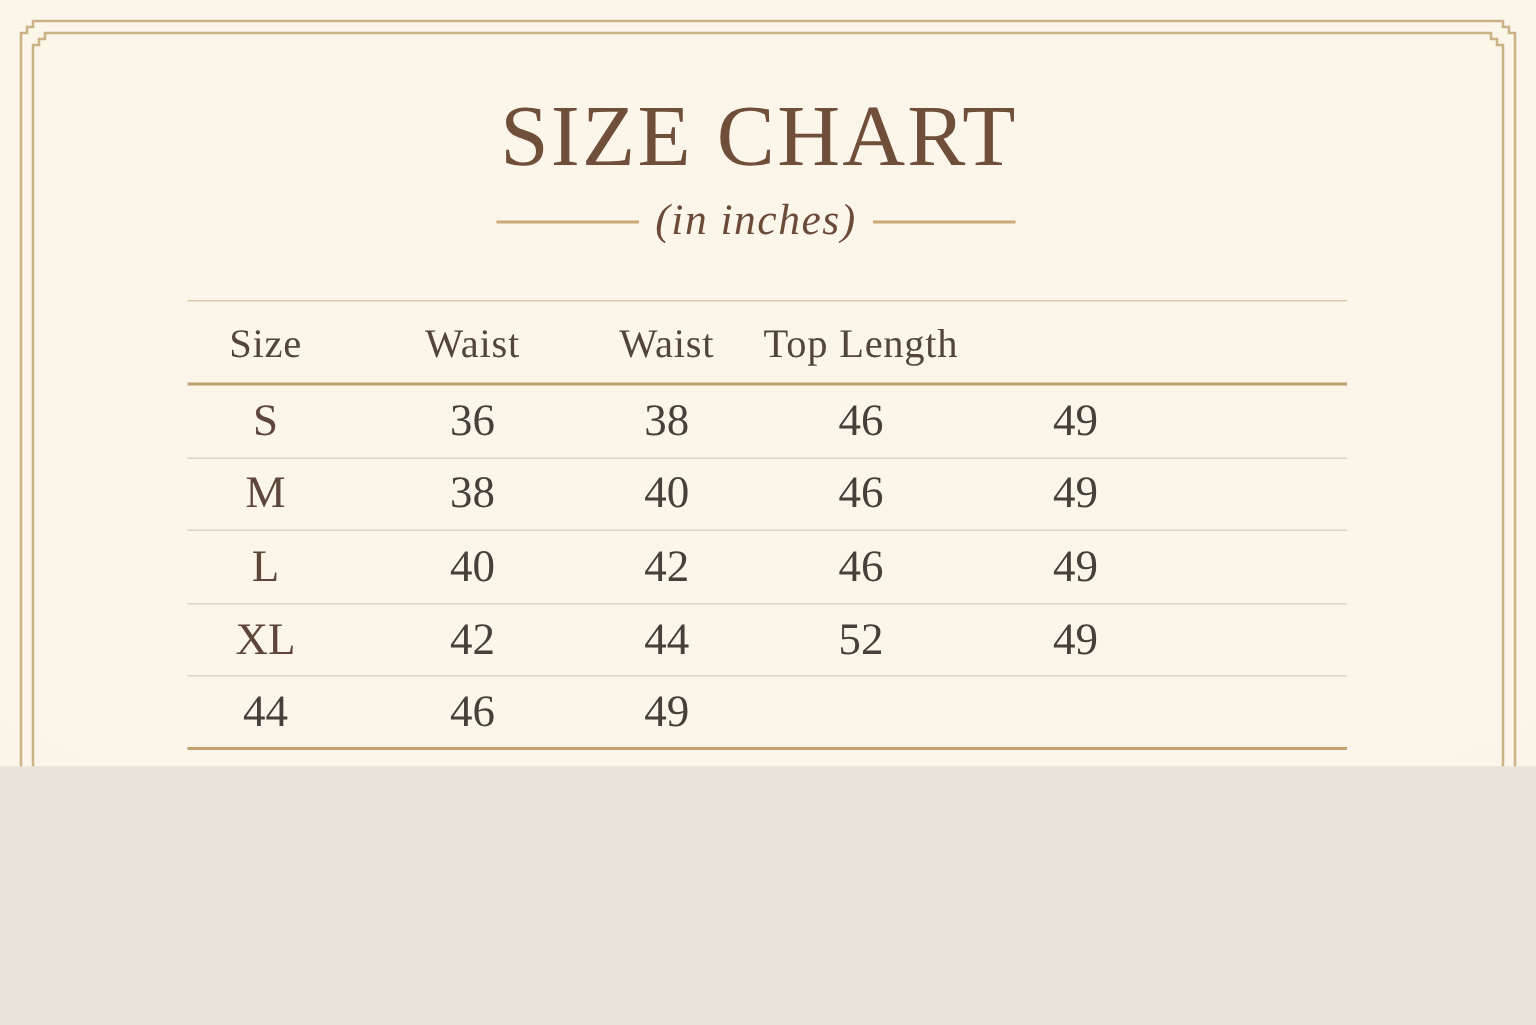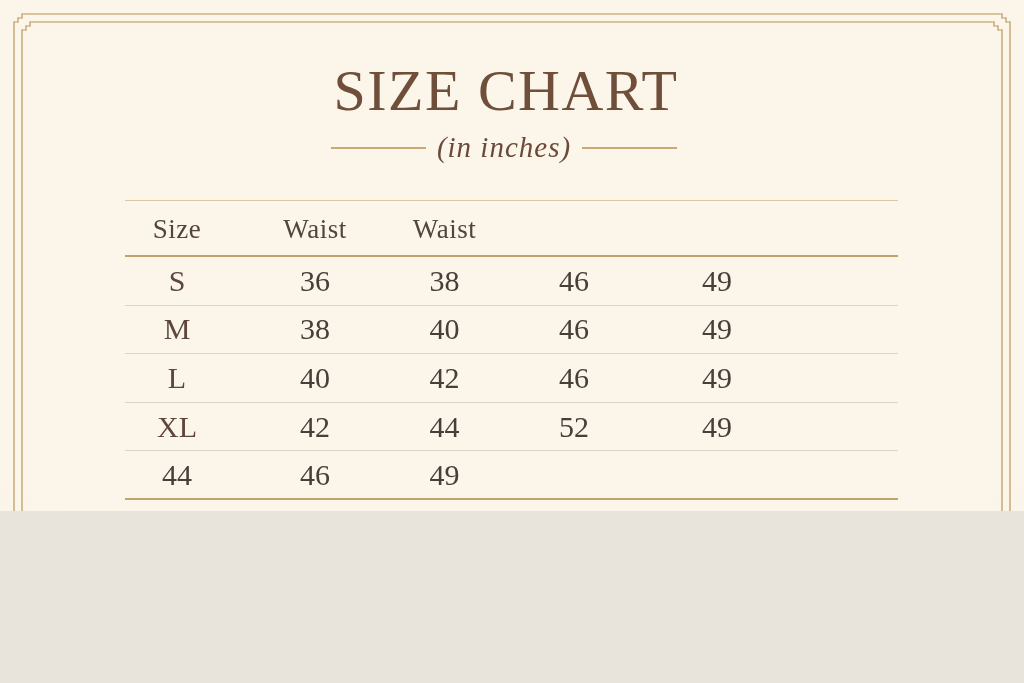--- a/index.html
+++ b/index.html
@@ -113,20 +113,21 @@
     <span class="subtitle-text">(in inches)</span>
     <span class="sub-rule"></span>
   </div>
 
   <div class="size-table">
 
     <div class="thead">
       <span class="c">Size</span>
       <span class="c">Waist</span>
       <span class="c">Waist</span>
+      <span class="c">Top Length</span>
       <span class="c"></span>
     </div>
 
     <div class="trow">
       <span class="c cell-size">S</span>
       <span class="c">36</span>
       <span class="c">38</span>
       <span class="c">46</span>
       <span class="c">49</span>
       <span class="c"></span>

